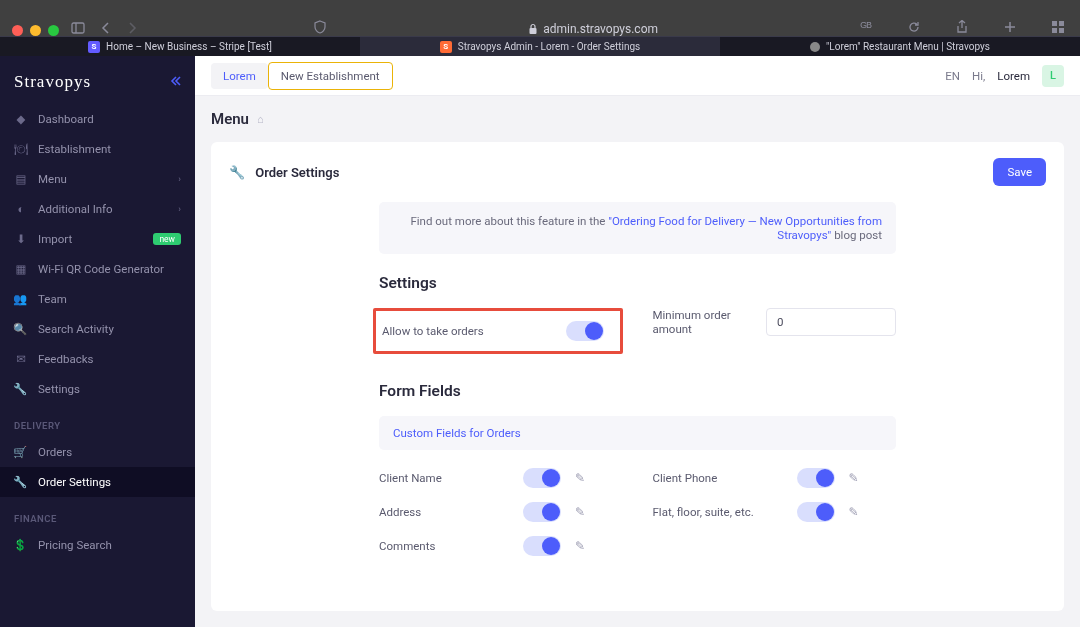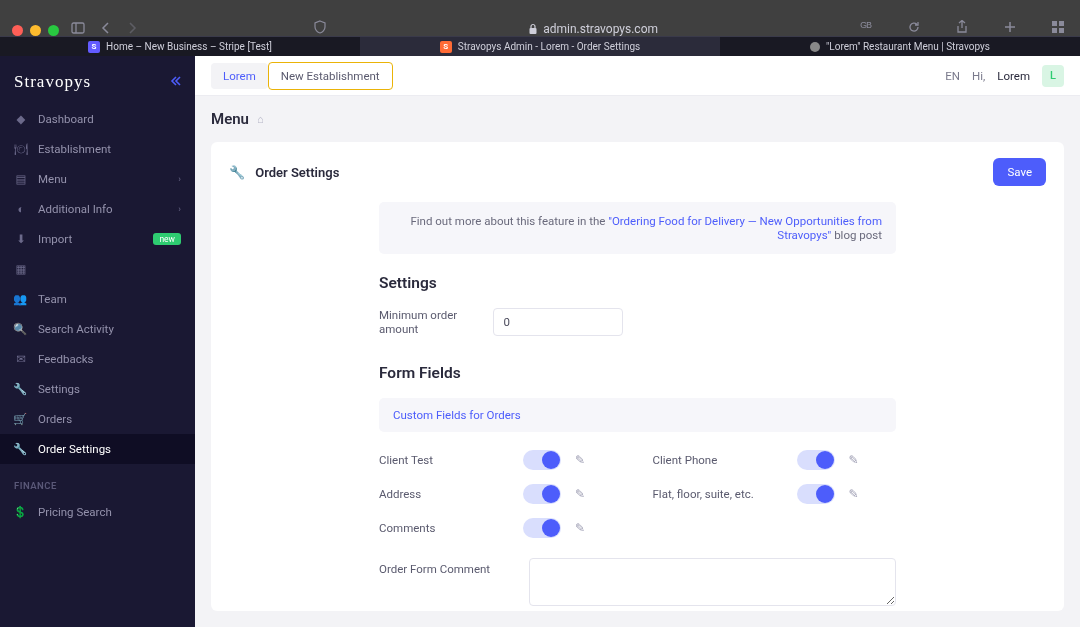--- a/index.html
+++ b/index.html
@@ -198,38 +198,40 @@
       <span>Additional Info</span>
       <span class="nav-chevron">›</span>
     </div>
     <div class="nav-item">
       <span class="nav-icon">⬇</span>
       <span>Import</span>
       <span class="nav-badge">new</span>
     </div>
     <div class="nav-item">
       <span class="nav-icon">▦</span>
+      <span>Wi-Fi QR Code Generator</span>
     </div>
     <div class="nav-item">
       <span class="nav-icon">👥</span>
       <span>Team</span>
     </div>
     <div class="nav-item">
       <span class="nav-icon">🔍</span>
       <span>Search Activity</span>
     </div>
     <div class="nav-item">
       <span class="nav-icon">✉</span>
       <span>Feedbacks</span>
     </div>
     <div class="nav-item">
       <span class="nav-icon">🔧</span>
       <span>Settings</span>
     </div>
 
+    <div class="nav-header">DELIVERY</div>
 
     <div class="nav-item">
       <span class="nav-icon">🛒</span>
       <span>Orders</span>
     </div>
     <div class="nav-item active">
       <span class="nav-icon">🔧</span>
       <span>Order Settings</span>
     </div>
 
@@ -268,33 +270,41 @@
       </div>
 
       <div class="info-banner">
         <span>Find out more about this feature in the </span><a>"Ordering Food for Delivery — New Opportunities from Stravopys"</a><span> blog post</span>
       </div>
 
       <div class="section-wrap">
         <div class="section-heading">Settings</div>
 
         <div class="row-grid">
+          <div class="highlight-box">
+            <span class="field-label">Allow to take orders</span>
+            <div style="margin-left:auto; margin-right:10px">
+              <div class="toggle on">
+                  <div class="knob"></div>
+                </div>
+            </div>
+          </div>
           <div class="field-row">
             <span class="field-label" style="width:auto">Minimum order amount</span>
             <input class="text-input" style="margin-left: auto;" value="0">
           </div>
         </div>
 
         <div class="section-heading">Form Fields</div>
 
         <div class="custom-fields-bar">Custom Fields for Orders</div>
 
         <div class="form-field-grid">
           <div class="ff-row">
-            <span class="ff-label">Client Test</span>
+            <span class="ff-label">Client Name</span>
             <div class="toggle on">
                 <div class="knob"></div>
               </div>
             <button class="edit-icon-btn">✎</button>
           </div>
           <div class="ff-row">
             <span class="ff-label">Client Phone</span>
             <div class="toggle on">
                 <div class="knob"></div>
               </div>
@@ -317,22 +327,16 @@
           <div class="ff-row">
             <span class="ff-label">Comments</span>
             <div class="toggle on">
                 <div class="knob"></div>
               </div>
             <button class="edit-icon-btn">✎</button>
           </div>
           <div></div>
         </div>
 
-        <div class="comment-row">
-          <span class="ff-label">Order Form Comment</span>
-          <div class="textarea-wrap">
-            <textarea class="textarea" style=""></textarea>
-          </div>
-        </div>
       </div>
     </div>
   </main>
 </div>
 
 </body></html>

